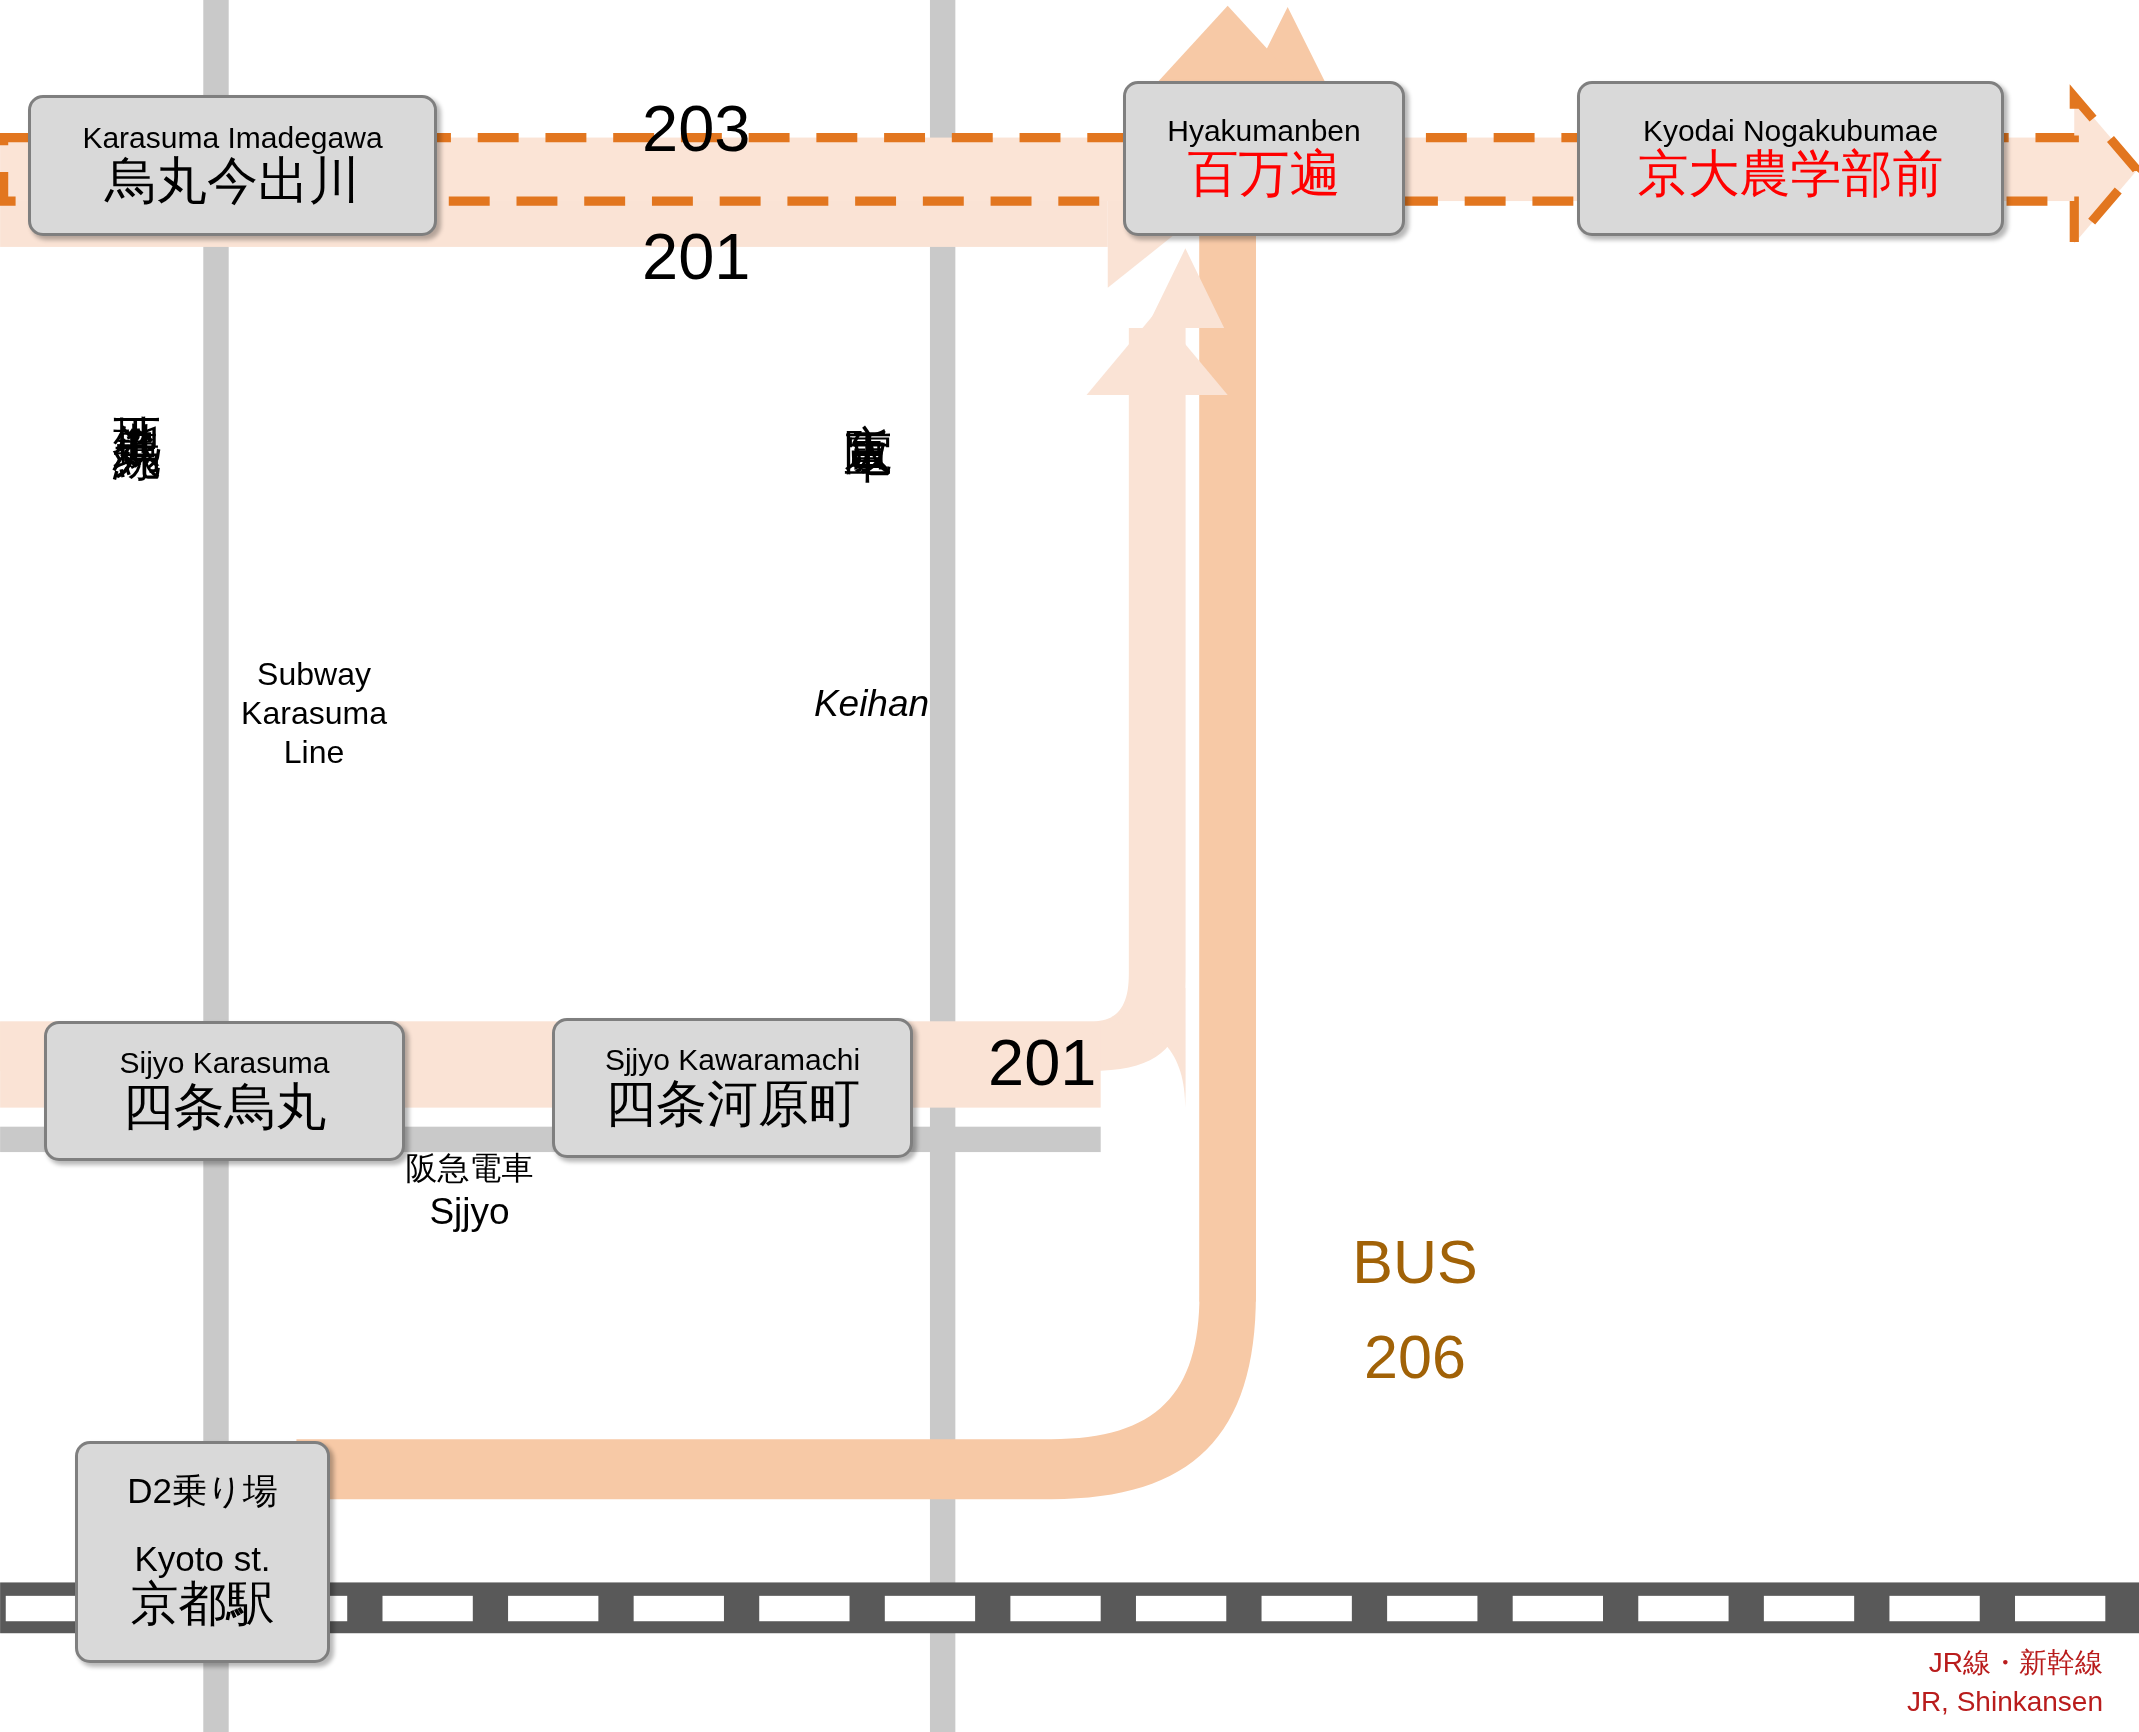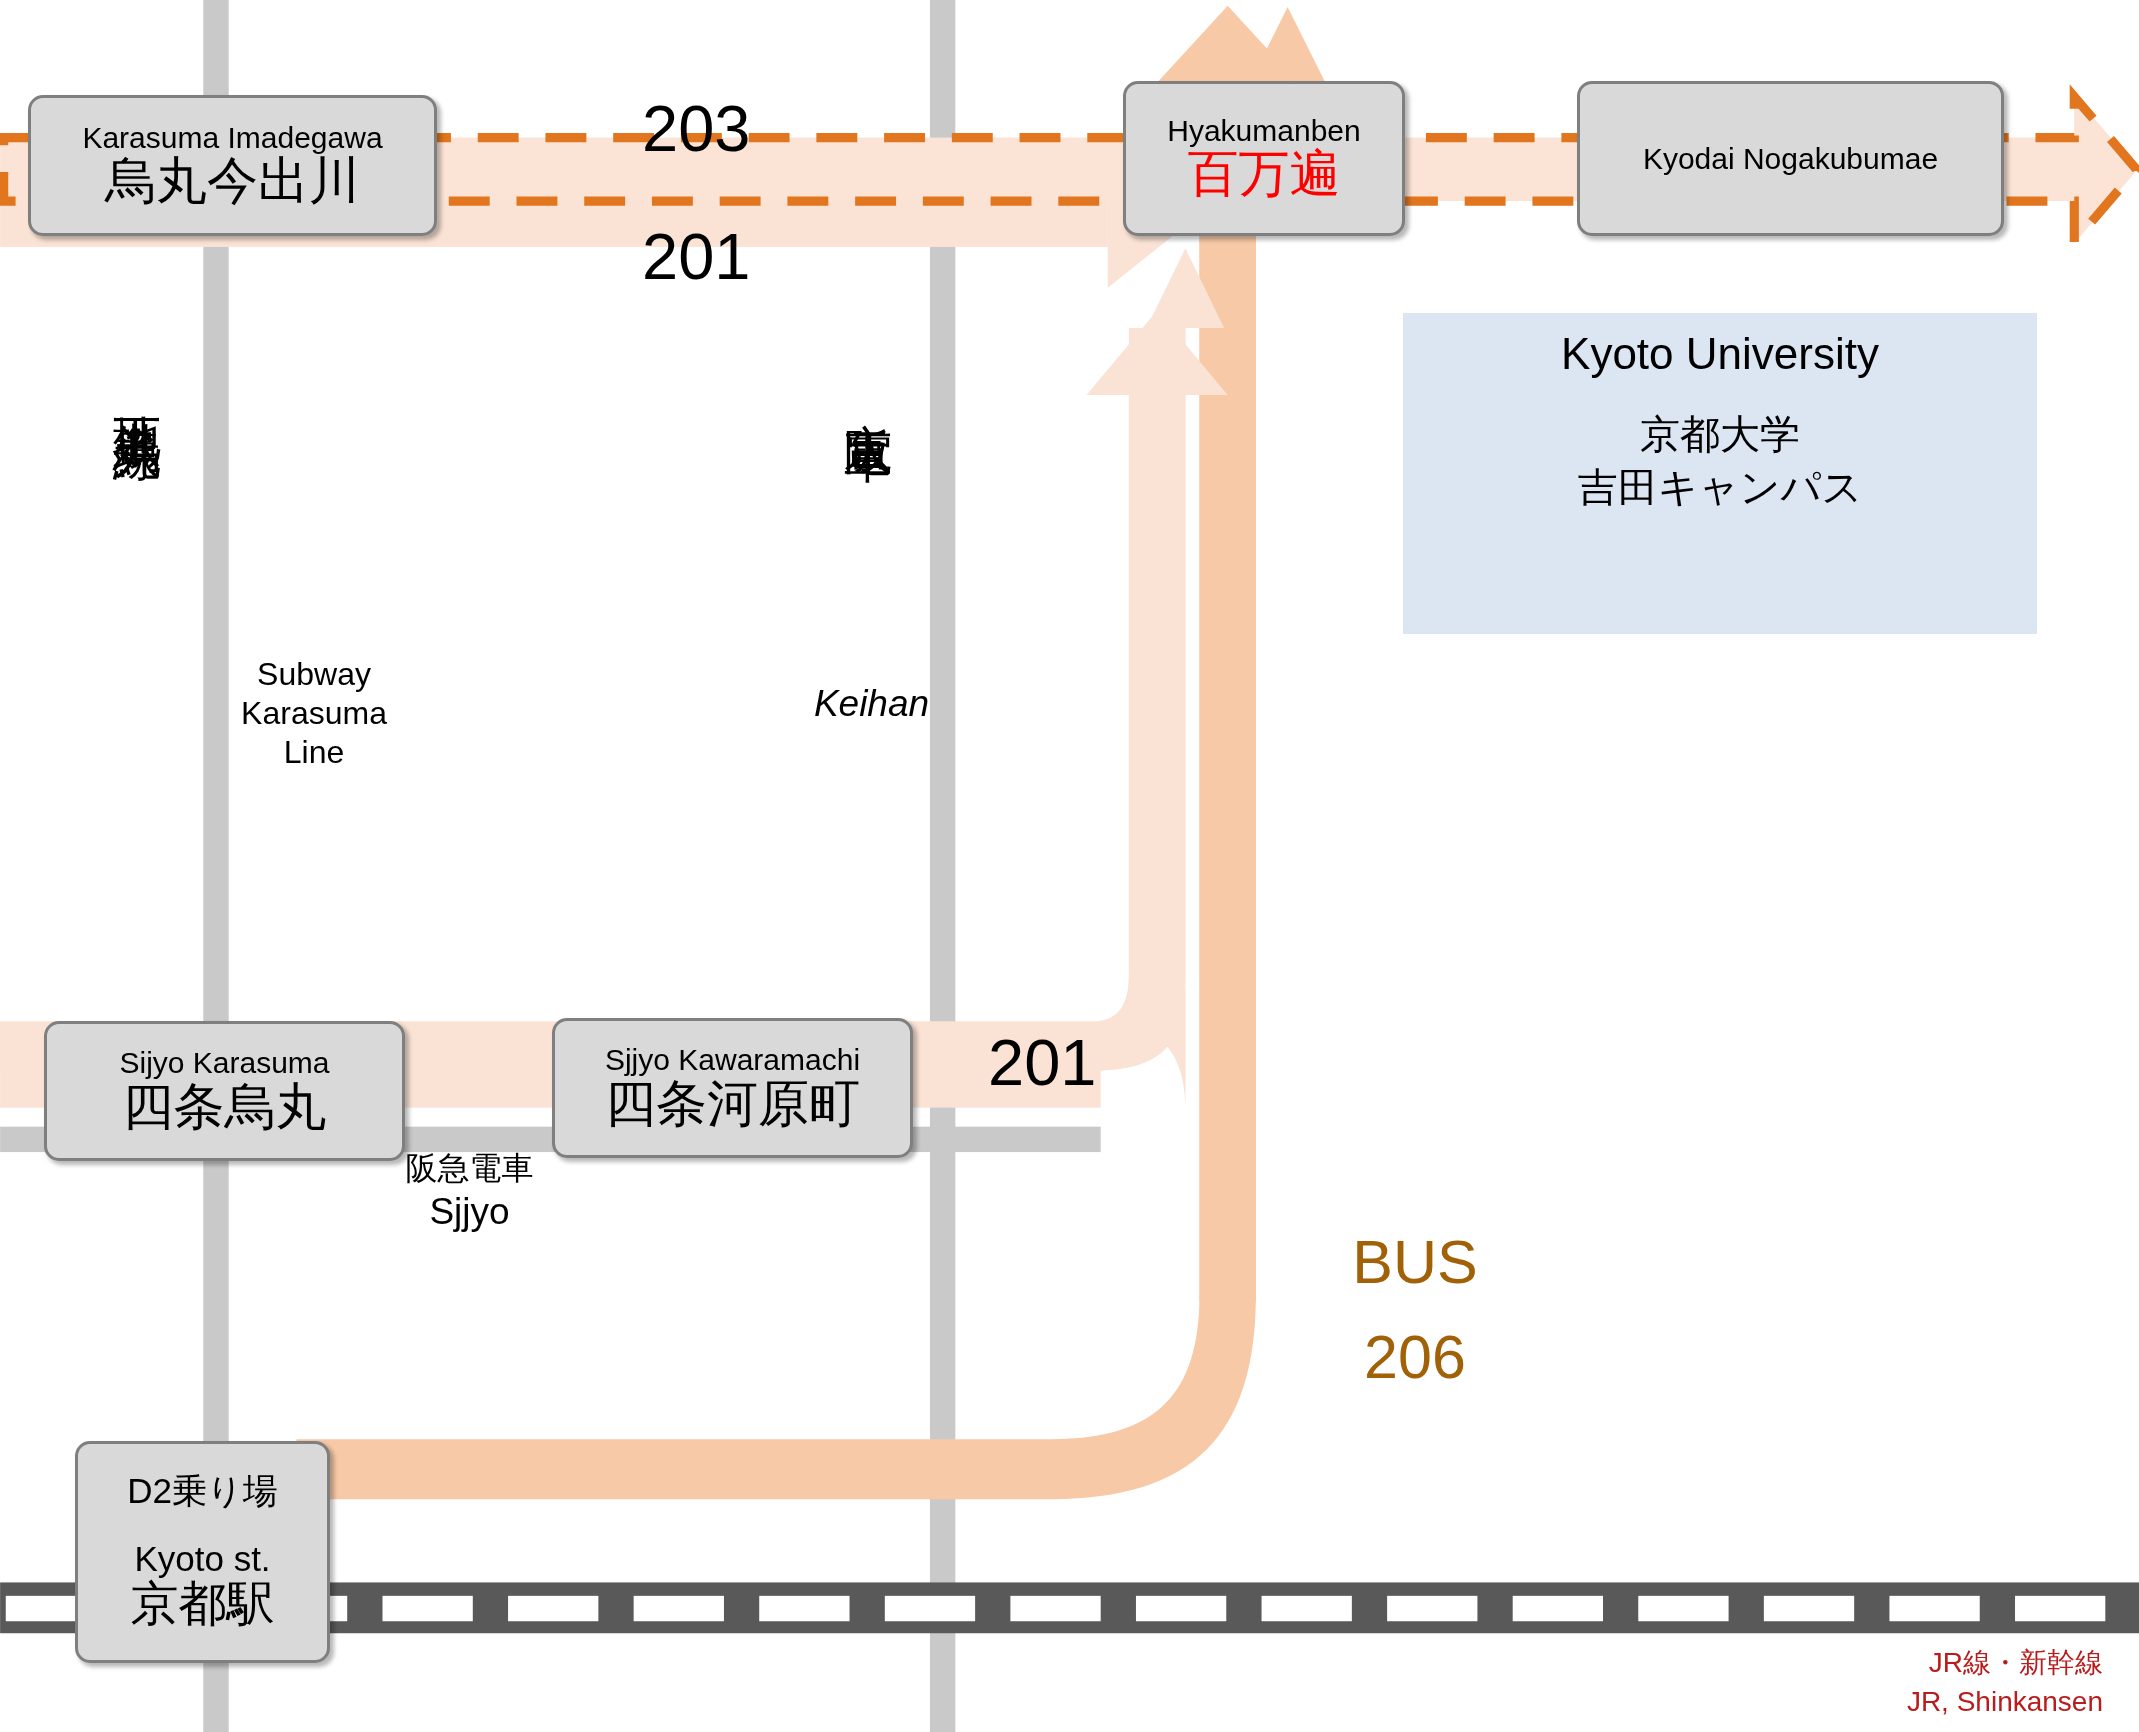--- a/index.html
+++ b/index.html
@@ -123,43 +123,39 @@
     <div class="st-jp jp-black">烏丸今出川</div>
   </div>
 
   <div class="station" style="left:1123px;top:81px;width:282px;height:155px;">
     <div class="st-en">Hyakumanben</div>
     <div class="st-jp jp-red">百万遍</div>
   </div>
 
   <div class="station" style="left:1577px;top:81px;width:427px;height:155px;">
     <div class="st-en">Kyodai Nogakubumae</div>
+    <div class="st-jp jp-red">京大農学部前</div>
   </div>
 
   <div class="station" style="left:44px;top:1021px;width:361px;height:140px;">
     <div class="st-en">Sijyo Karasuma</div>
     <div class="st-jp jp-black">四条烏丸</div>
   </div>
 
   <div class="station" style="left:552px;top:1018px;width:361px;height:140px;">
     <div class="st-en">Sjjyo Kawaramachi</div>
     <div class="st-jp jp-black">四条河原町</div>
   </div>
 
   <div class="station" style="left:75px;top:1441px;width:255px;height:222px;padding:5.6px 0;">
     <div class="st-en" style="font-size:35px;">D2乗り場</div>
     <div class="st-en" style="font-size:35px;margin-top:31px;">Kyoto st.</div>
     <div class="st-jp jp-black" style="font-size:48px;">京都駅</div>
   </div>
 
-  <div class="campus" style="left:1403px;top:313px;width:634px;height:321px;">
-    <div class="cu-en">Kyoto University</div>
-    <div class="cu-jp">京都大学</div>
-    <div class="cu-jp" style="margin-top:2.8px;">吉田キャンパス</div>
-  </div>
 
   <div class="vlabel" style="left:113px;top:377px;font-size:48px;">地下鉄烏丸線</div>
 
   <div class="label" style="left:233px;top:656px;width:162px;font-size:32px;">Subway</div>
   <div class="label" style="left:219px;top:695px;width:190px;font-size:32px;">Karasuma</div>
   <div class="label" style="left:233px;top:734px;width:162px;font-size:32px;">Line</div>
 
   <div class="vlabel" style="left:844px;top:385px;font-size:48px;">京阪電車</div>
   <div class="label" style="left:769px;top:683px;width:205px;font-size:37px;font-style:italic;">Keihan</div>
 

